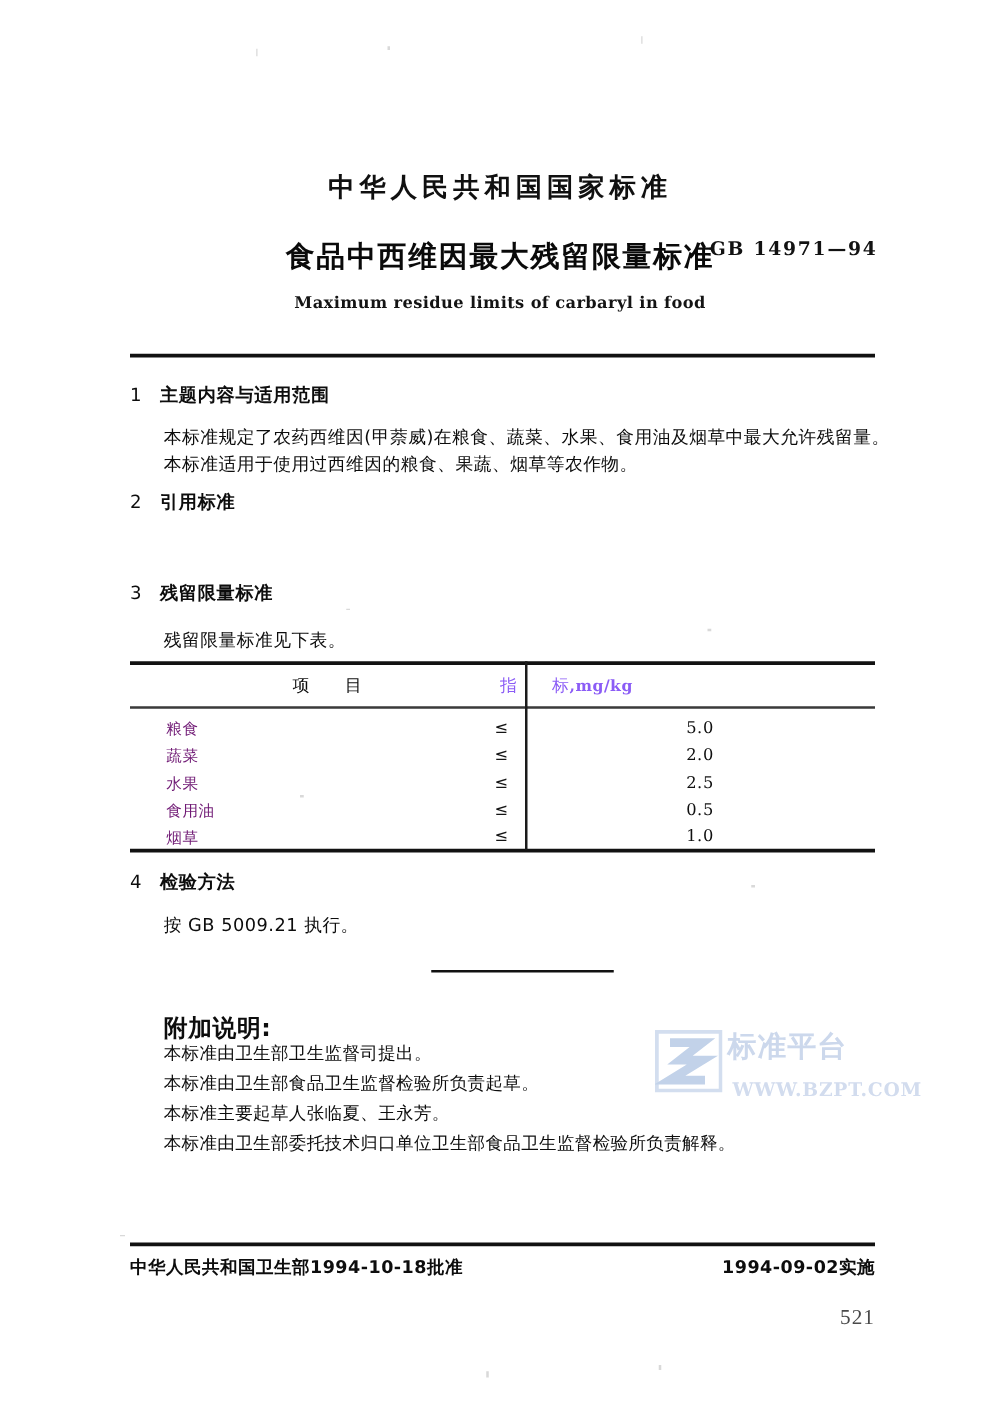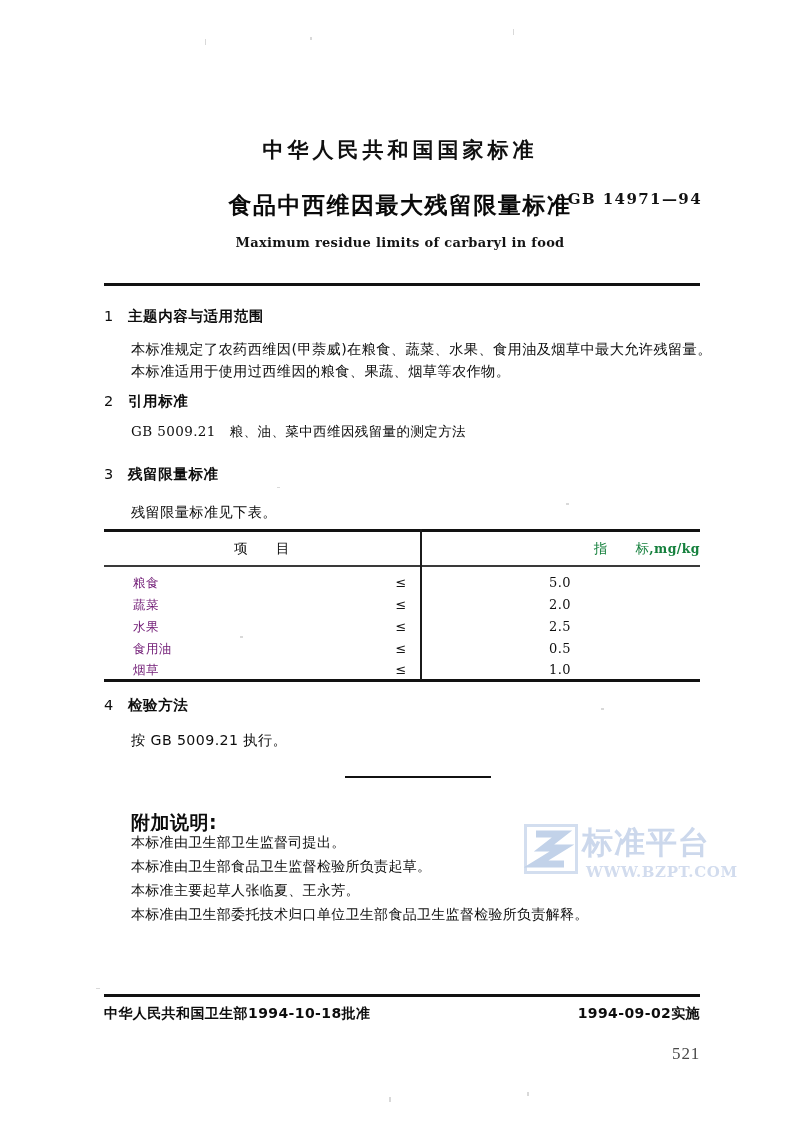--- a/index.html
+++ b/index.html
@@ -156,26 +156,26 @@
     position: absolute;
     left: 0;
     width: 316px;
     text-align: center;
     font-size: 13.5px;
     letter-spacing: .5px;
     color: #0d0d0d;
   }
   .th-index {
     position: absolute;
-    left: 316px;
+    left: 296px;
     width: 280px;
-    text-align: right;
+    text-align: left;
     font-size: 13.5px;
     letter-spacing: .4px;
-    color: #15803d;
+    color: #8b5cf6;
   }
   .th-index .unit {
     font-family: "DejaVu Serif", "Liberation Serif", serif;
     font-size: 12.5px;
     font-weight: bold;
   }
   .row-label {
     position: absolute;
     left: 29px;
     font-size: 12.5px;
@@ -267,21 +267,21 @@
     position: absolute;
     left: 0;
     top: 2px;
     width: 54px;
     height: 50px;
   }
   .wm-cn {
     position: absolute;
     left: 58px;
     top: 0px;
-    font-size: 31px;
+    font-size: 23px;
     font-weight: bold;
     letter-spacing: 1px;
     color: #ccd8ec;
     white-space: nowrap;
   }
   .wm-url {
     position: absolute;
     left: 62px;
     top: 41px;
     font-family: "DejaVu Serif", "Liberation Serif", serif;
@@ -320,21 +320,20 @@
 
   <div class="clause" style="top:303px;">
     <span class="num">1</span><span>主题内容与适用范围</span>
   </div>
   <div class="para" style="top:336px;">本标准规定了农药西维因(甲萘威)在粮食、蔬菜、水果、食用油及烟草中最大允许残留量。</div>
   <div class="para" style="top:358px;">本标准适用于使用过西维因的粮食、果蔬、烟草等农作物。</div>
 
   <div class="clause" style="top:388px;">
     <span class="num">2</span><span>引用标准</span>
   </div>
-  <div class="para para-serif-lead" style="top:419px;">GB 5009.21　粮、油、菜中西维因残留量的测定方法</div>
 
   <div class="clause" style="top:461px;">
     <span class="num">3</span><span>残留限量标准</span>
   </div>
   <div class="para" style="top:499px;">残留限量标准见下表。</div>
 
   <div class="tbl">
 
     <div class="tbl-line thick" style="top:0px;"></div>
     <div class="tbl-line thin" style="top:36px;"></div>

